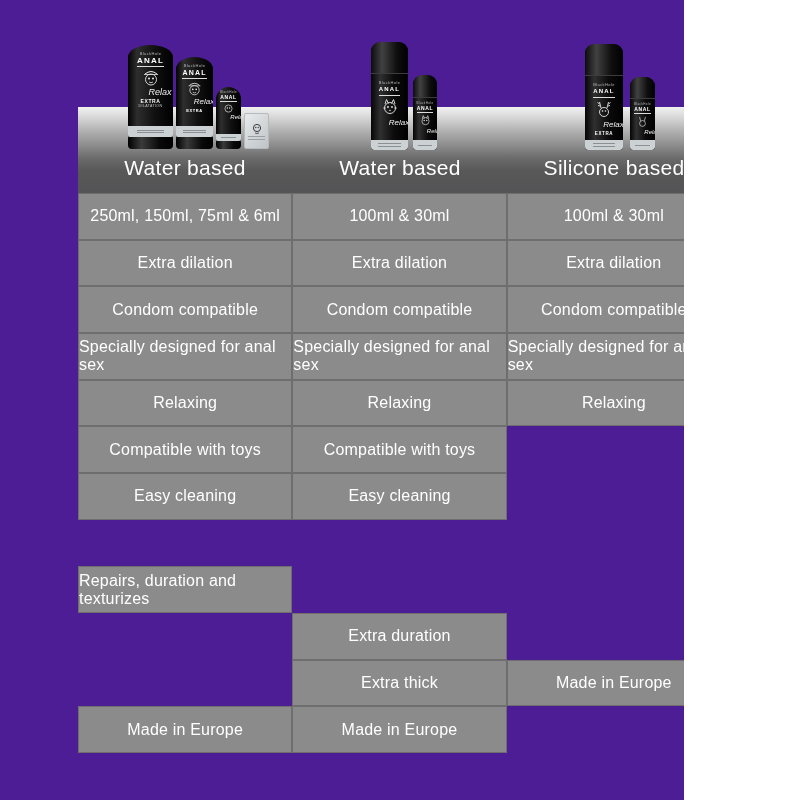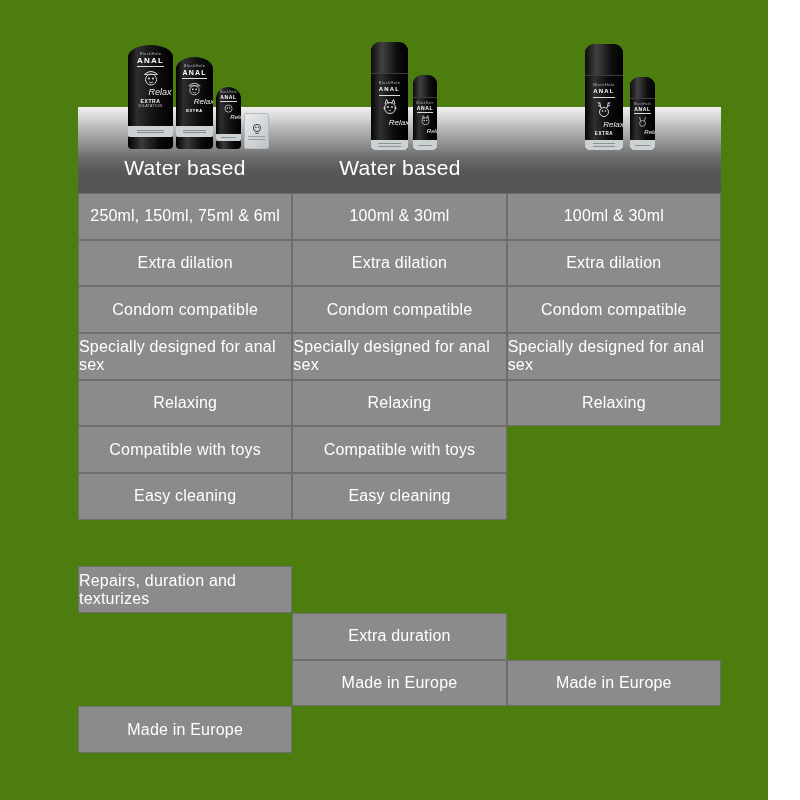--- a/index.html
+++ b/index.html
@@ -1,17 +1,17 @@
 <!DOCTYPE html>
 <html><head>
 <meta charset="utf-8">
 <style>
   html,body{margin:0;padding:0;background:#ffffff;}
   .stage{
-    position:relative;width:768px;height:800px;background:#4d7c0f;overflow:hidden;
+    position:relative;width:684px;height:800px;background:#4c1d95;overflow:hidden;
     font-family:"Liberation Sans", sans-serif;
   }
   
   .header-band{
     position:absolute;left:78px;top:107px;width:643px;height:86px;
     background:linear-gradient(to bottom,#f0f0f0 0%,#dcdcdc 10%,#b5b5b5 26%,#8e8e8e 44%,#6a6a6a 60%,#585858 74%,#545456 100%);
   }
   .col-header{
     position:absolute;top:151px;width:214px;height:34px;line-height:34px;
     text-align:center;color:#ffffff;font-size:21px;letter-spacing:.3px;
@@ -222,20 +222,21 @@
         <span class="script">Relax</span>
         <span class="lowband">
             <i></i>
           </span>
       </div>
     </div>
   </div>
 
   <div class="col-header ch1">Water based</div>
   <div class="col-header ch2">Water based</div>
+  <div class="col-header ch3">Silicone based</div>
 
   <div class="grid" id="grid">
       <div class="cell filled">
         <span>250ml, 150ml, 75ml &amp; 6ml</span>
       </div>
       <div class="cell filled">
         <span>100ml &amp; 30ml</span>
       </div>
       <div class="cell filled">
         <span>100ml &amp;  30ml</span>
@@ -298,20 +299,23 @@
       </div>
       <div class="cell empty"></div>
       <div class="cell empty"></div>
       <div class="cell empty"></div>
       <div class="cell filled">
         <span>Extra duration</span>
       </div>
       <div class="cell empty"></div>
       <div class="cell empty"></div>
       <div class="cell filled">
+        <span>Extra thick</span>
+      </div>
+      <div class="cell filled">
         <span>Made in Europe</span>
       </div>
       <div class="cell filled">
         <span>Made in Europe</span>
       </div>
       <div class="cell filled">
         <span>Made in Europe</span>
       </div>
     </div>
 

